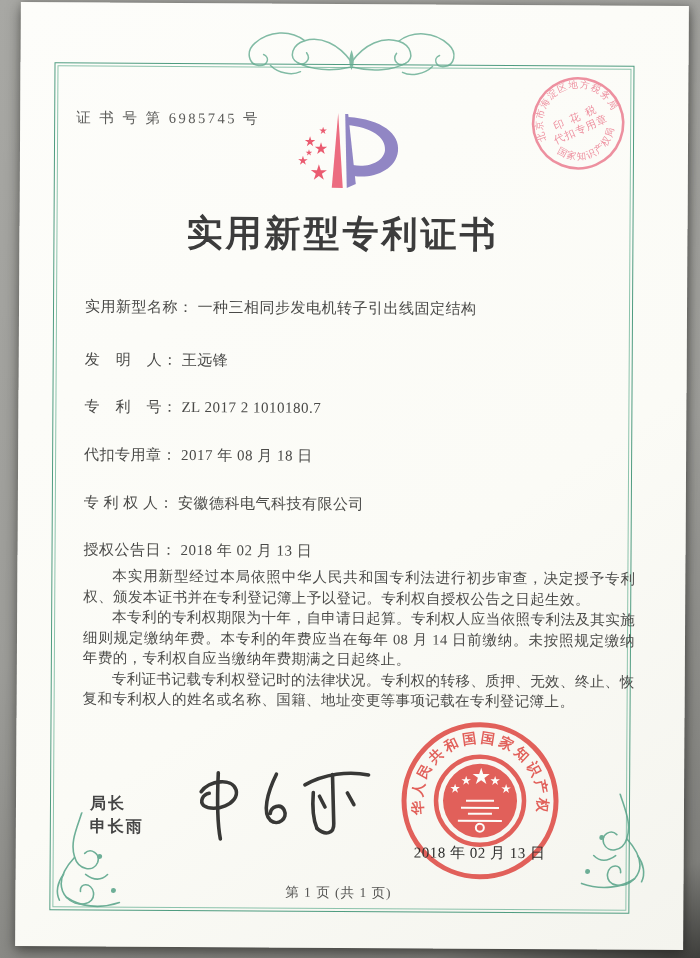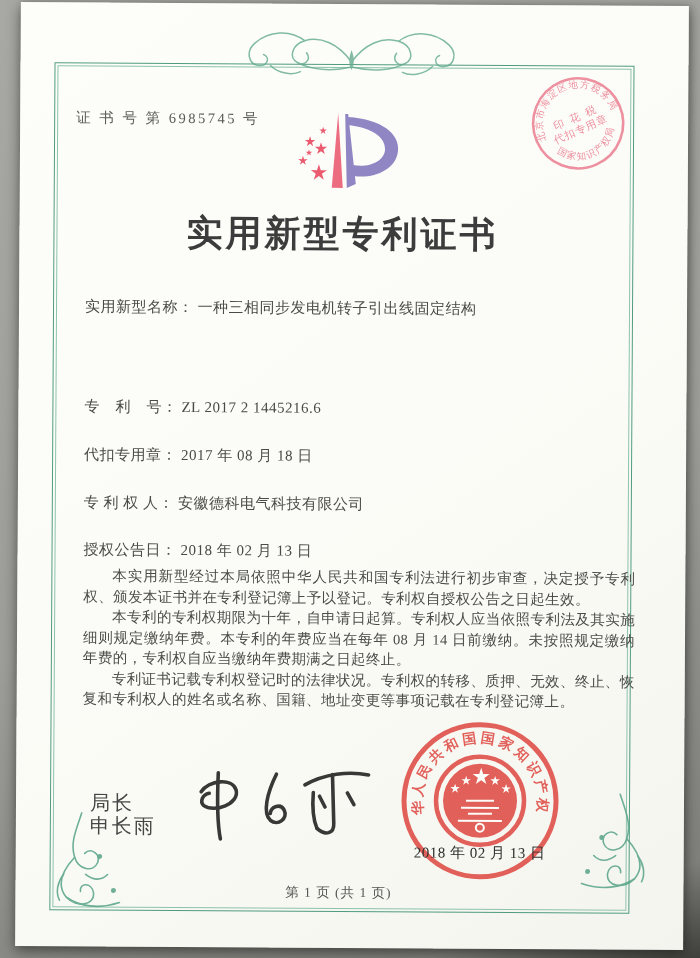--- a/index.html
+++ b/index.html
@@ -32,21 +32,21 @@
   .field{
     position:absolute;left:66px;font-size:15px;color:#4a4a48;letter-spacing:.5px;white-space:nowrap;
   }
   .f0{top:295px}.f1{top:348px}.f2{top:395px}.f3{top:443px}.f4{top:491px}.f5{top:538px}
   .flabel{margin-right:4px;}
   .body-text{
     position:absolute;left:66px;top:563px;width:552px;
     font-size:14.5px;line-height:20.5px;color:#4c4c4a;text-align:justify;letter-spacing:.4px;
   }
   .body-text p{margin:0;text-indent:2em;}
-  .director{position:absolute;left:74px;top:789px;font-size:20px;line-height:23px;color:#454545;letter-spacing:2px;}
+  .director{position:absolute;left:74px;top:789px;font-size:16px;line-height:23px;color:#454545;letter-spacing:2px;font-weight:bold;}
   .signature{position:absolute;left:178px;top:760px;transform:rotate(-3deg);}
   .main-seal{position:absolute;left:378px;top:710px;opacity:.92;}
   .seal-date{
     position:absolute;left:378px;top:839px;width:172px;text-align:center;
     font-size:15px;color:#2e2e2c;letter-spacing:.5px;white-space:nowrap;z-index:6;
   }
   .footer{
     position:absolute;left:34px;top:880px;width:578px;text-align:center;
     font-size:13.5px;color:#555553;letter-spacing:1px;
   }
@@ -122,22 +122,25 @@
       <use href="#star5" transform="translate(21,49) scale(3.5)"></use>
       <use href="#star5" transform="translate(31,69) scale(8.5)"></use>
     </g>
   </svg>
 
   <div class="title">实用新型专利证书</div>
 
   <div class="field f0">
     <span class="flabel">实用新型名称：</span><span class="fvalue">一种三相同步发电机转子引出线固定结构</span>
   </div>
+  <div class="field f1">
+    <span class="flabel">发　明　人：</span><span class="fvalue">王远锋</span>
+  </div>
   <div class="field f2">
-    <span class="flabel">专　利　号：</span><span class="fvalue">ZL 2017 2 1445216.6</span>
+    <span class="flabel">专　利　号：</span><span class="fvalue">ZL 2017 2 1010180.7</span>
   </div>
   <div class="field f3">
     <span class="flabel">代扣专用章：</span><span class="fvalue">2017 年 08 月 18 日</span>
   </div>
   <div class="field f4">
     <span class="flabel">专 利 权 人：</span><span class="fvalue">安徽德科电气科技有限公司</span>
   </div>
   <div class="field f5">
     <span class="flabel">授权公告日：</span><span class="fvalue">2018 年 02 月 13 日</span>
   </div>

